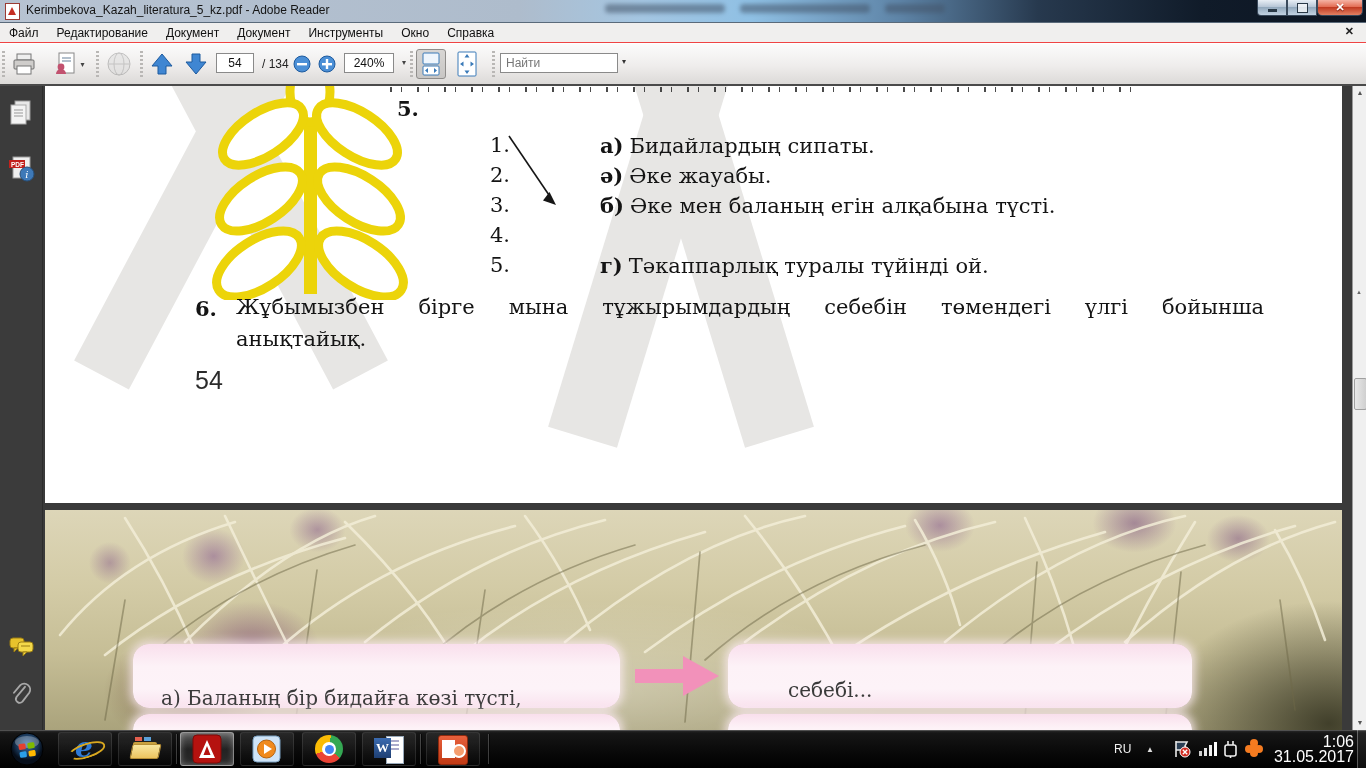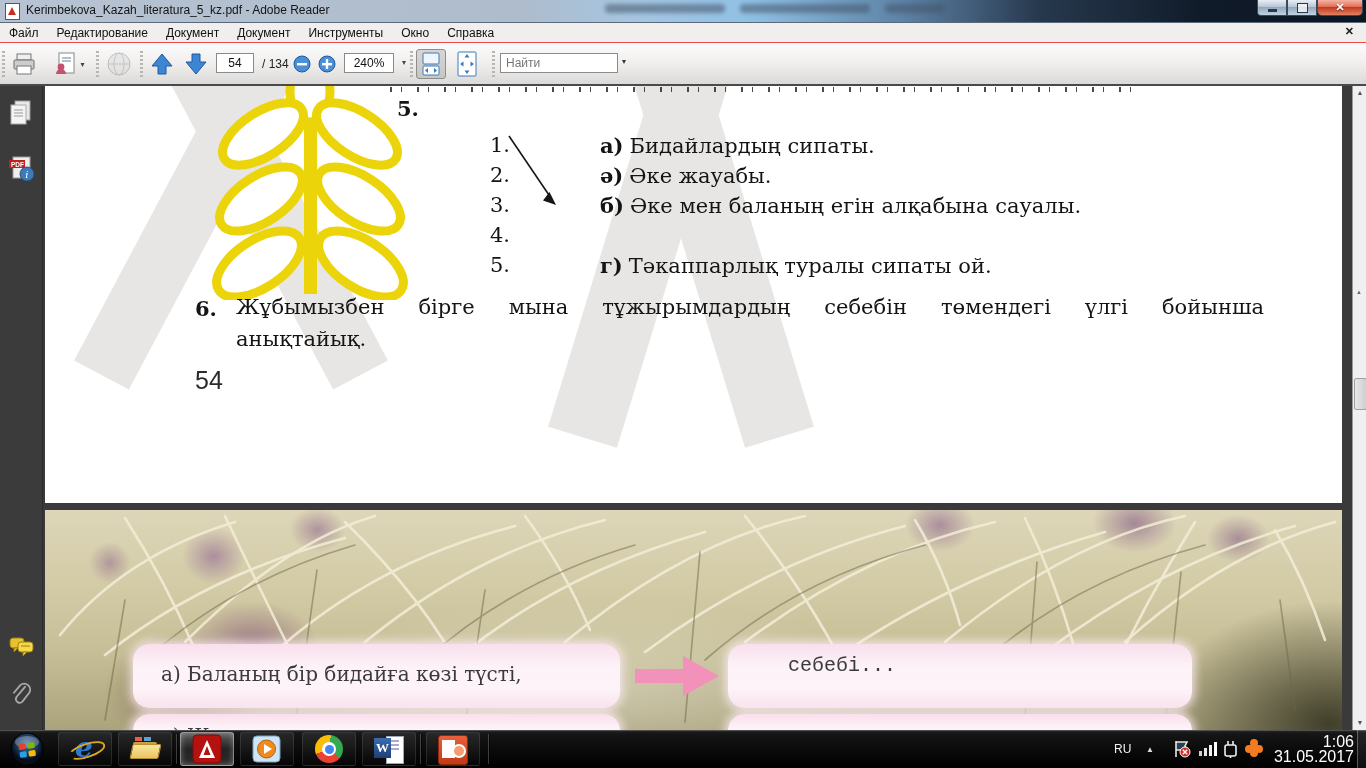--- a/index.html
+++ b/index.html
@@ -83,21 +83,21 @@
       radial-gradient(ellipse 60px 42px at 84% 6%,  rgba(110,60,120,.5), transparent 70%),
       radial-gradient(ellipse 45px 34px at 92% 13%, rgba(110,60,120,.45), transparent 70%),
       radial-gradient(ellipse 120px 85px at 11% 82%, rgba(86,44,32,.5), transparent 70%),
       radial-gradient(ellipse 240px 170px at 99% 97%, rgba(38,38,22,.8), transparent 72%),
       radial-gradient(ellipse 420px 120px at 42% 82%, rgba(255,255,255,.30), transparent 75%),
       linear-gradient(180deg,#ddd6b8 0%,#d3cba6 35%,#c6be96 65%,#aaa37c 100%);}
   .grass{position:absolute;left:0;top:0;z-index:1;}
   .pinkbox{position:absolute;border-radius:16px;z-index:2;
     background:linear-gradient(180deg,#f9dfec,#fdf2f7 35%,#fdf3f8 70%,#f9e2ee);
     box-shadow:0 0 10px 3px rgba(252,236,244,.8);}
-  .pb-text{font-family:"DejaVu Serif","Liberation Serif",serif;font-size:20px;color:#3a3a3a;}
+  .pb-text{font-family:"DejaVu Serif","Liberation Serif",serif;font-size:20px;color:#3a3a3a;margin-top:24px;}
   .pink-arrow{position:absolute;z-index:3;}
 
   
   .scrollbar{position:absolute;left:1352px;top:86px;width:14px;height:644px;background:#f0f0f0;border-left:1px solid #9a9a9a;}
   .sc-up,.sc-down{position:absolute;left:0;width:14px;height:14px;font-size:7px;color:#555;text-align:center;line-height:14px;}
   .sc-up{top:0;} .sc-down{bottom:0;}
   .sc-thumb{position:absolute;left:1px;top:292px;width:11px;height:30px;background:linear-gradient(90deg,#e8e8e8,#cfcfcf);
     border:1px solid #a0a0a0;border-radius:2px;}
   .sc-mark{position:absolute;left:3px;top:203px;font-size:6px;color:#666;}
 
@@ -291,28 +291,28 @@
       <div class="doc ex5-row" style="top:47px;">
         <span class="ex5-num">1.</span>
         <span class="ex5-opt"><b>а)</b><span>Бидайлардың сипаты.</span></span>
       </div>
       <div class="doc ex5-row" style="top:77px;">
         <span class="ex5-num">2.</span>
         <span class="ex5-opt"><b>ә)</b><span>Әке жауабы.</span></span>
       </div>
       <div class="doc ex5-row" style="top:107px;">
         <span class="ex5-num">3.</span>
-        <span class="ex5-opt"><b>б)</b><span>Әке мен баланың егін алқабына сауалы.</span></span>
+        <span class="ex5-opt"><b>б)</b><span>Әке мен баланың егін алқабына түсті.</span></span>
       </div>
       <div class="doc ex5-row" style="top:137px;">
         <span class="ex5-num">4.</span>
       </div>
       <div class="doc ex5-row" style="top:167px;">
         <span class="ex5-num">5.</span>
-        <span class="ex5-opt"><b>г)</b><span>Тәкаппарлық туралы сипаты ой.</span></span>
+        <span class="ex5-opt"><b>г)</b><span>Тәкаппарлық туралы түйінді ой.</span></span>
       </div>
 
       <svg style="position:absolute;left:458px;top:44px;z-index:3;" width="72" height="88">
         <line x1="6" y1="6" x2="48" y2="68" stroke="#161616" stroke-width="1.6"></line>
         <polygon points="53,75 40,70.5 46.5,62" fill="#161616"></polygon>
       </svg>
 
       <div class="doc ex6-num">6.</div>
       <div class="doc ex6-l1">Жұбымызбен бірге мына тұжырымдардың себебін төмендегі үлгі бойынша</div>
       <div class="doc ex6-l2">анықтайық.</div>
@@ -361,21 +361,21 @@
         </g>
       </svg>
 
       <div class="pinkbox" style="left:88px;top:134px;width:487px;height:64px;">
         <div class="pb-text" style="position:absolute;left:28px;top:18px;">а) Баланың бір бидайға көзі түсті,</div>
       </div>
       <svg class="pink-arrow" style="left:590px;top:144px;" width="86" height="44" viewBox="0 0 86 44">
         <polygon points="0,15 48,15 48,2 84,22 48,42 48,29 0,29" fill="#f291ba"></polygon>
       </svg>
       <div class="pinkbox" style="left:683px;top:134px;width:464px;height:64px;">
-        <div class="pb-text" style="position:absolute;left:60px;top:10px;font-family:Liberation Mono, monospace;">себебі...</div>
+        <div class="pb-text" style="position:absolute;left:60px;top:10px;">себебі...</div>
       </div>
 
       <div class="pinkbox" style="left:88px;top:204px;width:487px;height:40px;">
         <div class="pb-text" style="position:absolute;left:28px;top:10px;">ә) Ж</div>
       </div>
       <div class="pinkbox" style="left:683px;top:204px;width:464px;height:40px;"></div>
     </div>
   </div>
 
   <div class="scrollbar">

